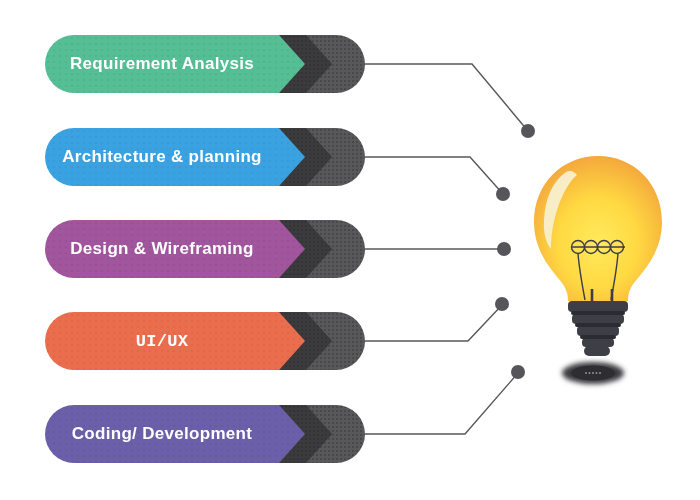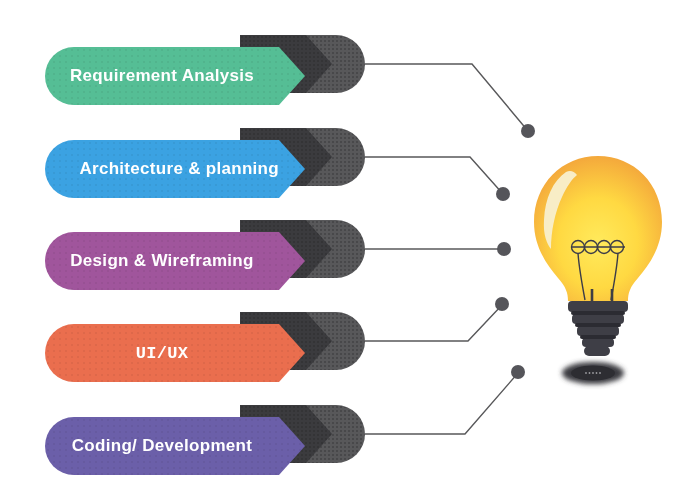--- a/index.html
+++ b/index.html
@@ -16,21 +16,21 @@
     background-image:radial-gradient(rgba(0,0,0,.18) .8px, transparent 1.1px);
     background-size:4px 4px;
   }
   .chevron{
     position:absolute;left:195px;top:0;width:92px;height:58px;
     clip-path:polygon(0 0,66px 0,100% 50%,66px 100%,0 100%);
     background-image:radial-gradient(rgba(0,0,0,.12) .8px, transparent 1.1px);
     background-size:4px 4px;
   }
   .banner{
-    position:absolute;left:0;top:12px;width:260px;height:58px;
+    position:absolute;left:0;top:0;width:260px;height:58px;
     border-radius:29px 0 0 29px;
     clip-path:polygon(0 0,234px 0,100% 50%,234px 100%,0 100%);
     display:flex;align-items:center;justify-content:center;
     background-image:radial-gradient(rgba(0,0,0,.05) .8px, transparent 1.1px);
     background-size:6px 6px;
   }
   .label{
     font-size:17px;font-weight:bold;letter-spacing:.3px;
     padding-right:26px;white-space:nowrap;
   }
@@ -119,21 +119,21 @@
     <div class="pill-shadow" style="background-color: rgb(88, 88, 90);"></div>
     <div class="chevron" style="background-color: rgb(59, 59, 62);"></div>
     <div class="banner" style="background-color: rgb(85, 190, 149); color: rgb(255, 255, 255);">
       <span class="label">Requirement Analysis</span>
     </div>
   </div>
 
   <div class="row r2">
     <div class="pill-shadow" style="background-color: rgb(88, 88, 90);"></div>
     <div class="chevron" style="background-color: rgb(59, 59, 62);"></div>
-    <div class="banner" style="background-color: rgb(59, 162, 226); color: rgb(255, 255, 255); justify-content: flex-end;">
+    <div class="banner" style="background-color: rgb(59, 162, 226); color: rgb(255, 255, 255);">
       <span class="label">Architecture &amp; planning</span>
     </div>
   </div>
 
   <div class="row r3">
     <div class="pill-shadow" style="background-color: rgb(88, 88, 90);"></div>
     <div class="chevron" style="background-color: rgb(59, 59, 62);"></div>
     <div class="banner" style="background-color: rgb(160, 85, 156); color: rgb(255, 255, 255);">
       <span class="label">Design &amp; Wireframing</span>
     </div>

